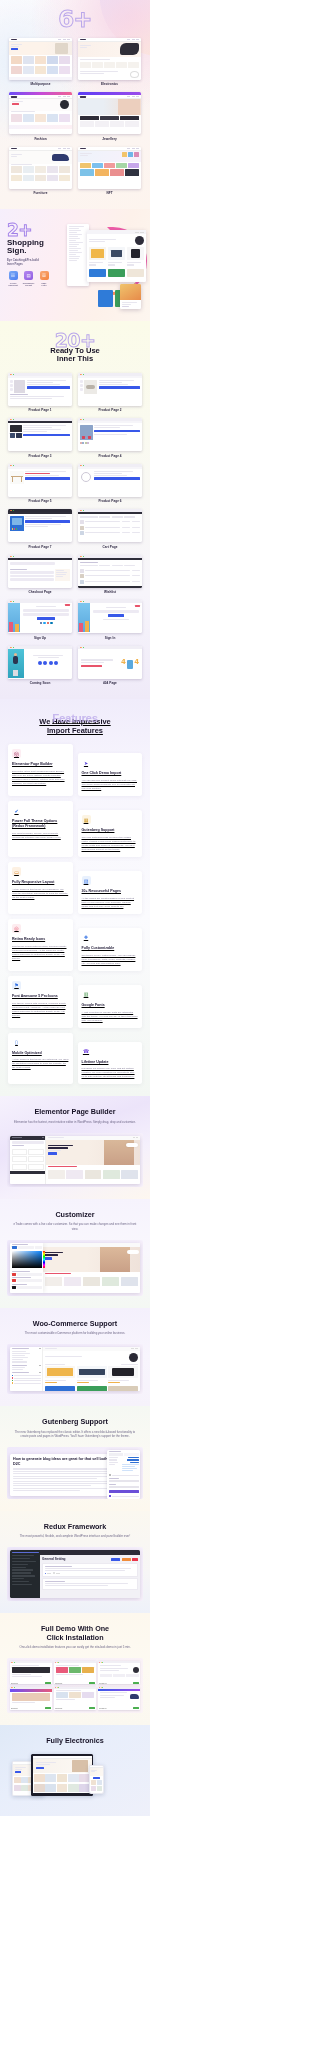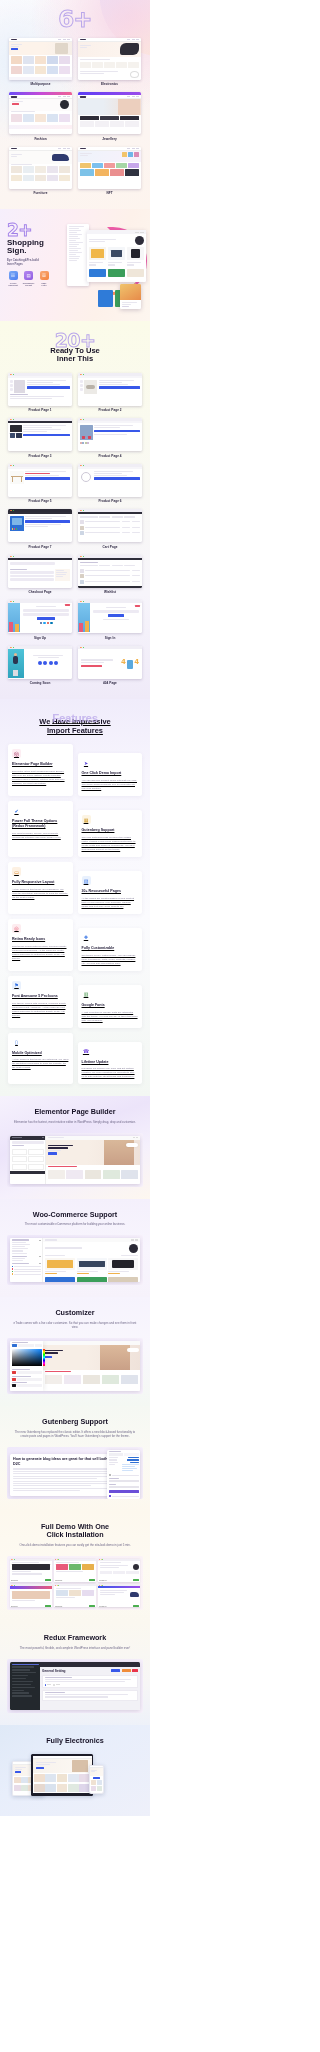--- a/index.html
+++ b/index.html
@@ -1061,115 +1061,20 @@
             <div style="flex:1;height:9px;background:#efe9f2;border-radius:.6px"></div>
             <div style="flex:1;height:9px;background:#eae6de;border-radius:.6px"></div>
             <div style="flex:1;height:9px;background:#dfe9dd;border-radius:.6px"></div>
             <div style="flex:1;height:9px;background:#dfe3ec;border-radius:.6px"></div>
             </div>
         </div>
       </div>
     </div>
   </section>
 
-  <section class="sec sec-woo">
-    <h2>Woo-Commerce Support</h2>
-    <p class="sub">The most customizable eCommerce platform for building your online business.</p>
-    <div class="frame">
-      <div style="display:flex;height:44px;border-radius:1.5px;overflow:hidden;background:#fff;box-shadow:0 1px 4px rgba(60,40,90,.18)">
-        <div style="width:33px;background:#fff;border-right:.4px solid #efefef;padding:1.5px">
-          <div style="display:flex;justify-content:space-between;align-items:center;margin-bottom:1.5px">
-            <div class="ln" style="width:60%;margin:0;background:#c9c4da"></div>
-            <span style="width:1.5px;height:1px;background:#bbb;display:block"></span>
-            </div>
-          <div class="ln" style="width:50%"></div>
-            <div class="ln" style="width:65%"></div>
-          <div class="ln" style="width:45%"></div>
-            <div class="ln" style="width:58%"></div>
-          <div class="ln" style="width:40%"></div>
-            <div class="ln" style="width:52%"></div>
-          <div style="display:flex;justify-content:space-between;align-items:center;margin:2px 0 1.5px">
-            <div class="ln" style="width:55%;margin:0;background:#c9c4da"></div>
-            <span style="width:1.5px;height:1px;background:#bbb;display:block"></span>
-            </div>
-          <div class="ln" style="width:48%"></div>
-            <div class="ln" style="width:38%"></div>
-          <div style="display:flex;justify-content:space-between;align-items:center;margin:2px 0 1.5px">
-            <div class="ln" style="width:60%;margin:0;background:#c9c4da"></div>
-            <span style="width:1.5px;height:1px;background:#bbb;display:block"></span>
-            </div>
-          <div style="display:flex;align-items:center;gap:1px;margin-bottom:1px">
-              <span style="width:1.5px;height:1.5px;background:#2e6fd4;display:block"></span>
-              <div class="ln" style="flex:1;margin:0"></div>
-            </div>
-          <div style="display:flex;align-items:center;gap:1px;margin-bottom:1px">
-              <span style="width:1.5px;height:1.5px;background:#e8546b;display:block"></span>
-              <div class="ln" style="flex:1;margin:0"></div>
-            </div>
-          <div style="display:flex;align-items:center;gap:1px;margin-bottom:1px">
-              <span style="width:1.5px;height:1.5px;background:#4caf50;display:block"></span>
-              <div class="ln" style="flex:1;margin:0"></div>
-            </div>
-          <div style="display:flex;align-items:center;gap:1px">
-              <span style="width:1.5px;height:1.5px;background:#f0b24c;display:block"></span>
-              <div class="ln" style="flex:1;margin:0"></div>
-            </div>
-        </div>
-        <div style="flex:1;position:relative;background:#fff">
-          <div style="height:4px;background:#fafafa;display:flex;align-items:center;padding:0 2px">
-            <div class="ln" style="width:12px;margin:0"></div>
-              <div style="flex:1"></div>
-            <span style="width:3px;height:1.2px;background:#ddd;display:block;margin-right:1px"></span>
-            <span style="width:3px;height:1.2px;background:#ddd;display:block"></span>
-            </div>
-          <div style="display:flex;align-items:center;gap:1.5px;padding:2px">
-            <div style="flex:1">
-                <div class="ln" style="width:45%"></div>
-              </div>
-            <div style="width:9px;height:9px;border-radius:50%;background:#2b2a36"></div>
-            </div>
-          <div style="display:flex;justify-content:space-between;padding:0 2px 1.5px">
-            <div class="ln" style="width:22%;margin:0"></div>
-            <div class="ln" style="width:18%;margin:0"></div>
-            </div>
-          <div style="display:flex;gap:1.5px;padding:0 2px">
-            <div style="flex:1;height:12px;background:#faf7f2;border-radius:.8px;position:relative">
-              <div style="position:absolute;inset:2px;background:#efb54a;border-radius:.5px"></div>
-              </div>
-            <div style="flex:1;height:12px;background:#f5f7fa;border-radius:.8px;position:relative">
-              <div style="position:absolute;left:2px;right:2px;top:3px;bottom:3px;background:#36455e;border-radius:.4px"></div>
-              </div>
-            <div style="flex:1;height:12px;background:#f7f7f8;border-radius:.8px;position:relative">
-              <div style="position:absolute;left:4px;right:4px;top:2px;bottom:2px;background:#232229;border-radius:1px"></div>
-              </div>
-            </div>
-          <div style="display:flex;gap:1.5px;padding:1.5px 2px">
-            <div style="flex:1">
-                <div class="ln" style="width:70%"></div>
-                <div class="ln" style="width:40%;background:#f0b24c"></div>
-              </div>
-            <div style="flex:1">
-                <div class="ln" style="width:70%"></div>
-                <div class="ln" style="width:40%;background:#f0b24c"></div>
-              </div>
-            <div style="flex:1">
-                <div class="ln" style="width:70%"></div>
-                <div class="ln" style="width:40%;background:#f0b24c"></div>
-              </div>
-            </div>
-          <div style="display:flex;gap:1.5px;padding:0 2px">
-            <div style="flex:1;height:7px;background:#2e6fd4;border-radius:.8px"></div>
-            <div style="flex:1;height:7px;background:#3b9e5a;border-radius:.8px"></div>
-            <div style="flex:1;height:7px;background:#d9ccb8;border-radius:.8px"></div>
-            </div>
-        </div>
-      </div>
-    </div>
-  </section>
-
   <section class="sec sec-cust">
     <h2>Customizer</h2>
     <p class="sub">eTrade comes with a live color customizer. So that you can make changes and see them in front view.</p>
     <div class="frame">
       <div style="display:flex;height:50px;border-radius:1.5px;overflow:hidden;background:#fff;box-shadow:0 1px 4px rgba(60,40,90,.18);position:relative">
         <div style="width:33px;background:#fff;padding:1.5px;z-index:2;box-shadow:2px 0 4px rgba(0,0,0,.06)">
           <div class="ln" style="width:55%;background:#c9c4da"></div>
           <div style="display:flex;gap:1px;align-items:center;margin-bottom:1.5px">
             <span style="width:5px;height:3px;background:#2e6fd4;display:block;border-radius:.4px"></span>
             <span style="flex:1;height:3px;background:#f3f2f6;display:block;border-radius:.4px"></span>
@@ -1209,20 +1114,115 @@
             </div>
           <div style="padding:1.5px 2px">
               <div class="ln" style="width:28%;background:#e8546b"></div>
             </div>
           <div style="display:flex;gap:1.5px;padding:0 2px">
             <div style="flex:1;height:9px;background:#f2eeea;border-radius:.6px"></div>
             <div style="flex:1;height:9px;background:#efe9f2;border-radius:.6px"></div>
             <div style="flex:1;height:9px;background:#eae6de;border-radius:.6px"></div>
             <div style="flex:1;height:9px;background:#dfe9dd;border-radius:.6px"></div>
             <div style="flex:1;height:9px;background:#dfe3ec;border-radius:.6px"></div>
+            </div>
+        </div>
+      </div>
+    </div>
+  </section>
+
+  <section class="sec sec-woo">
+    <h2>Woo-Commerce Support</h2>
+    <p class="sub">The most customizable eCommerce platform for building your online business.</p>
+    <div class="frame">
+      <div style="display:flex;height:44px;border-radius:1.5px;overflow:hidden;background:#fff;box-shadow:0 1px 4px rgba(60,40,90,.18)">
+        <div style="width:33px;background:#fff;border-right:.4px solid #efefef;padding:1.5px">
+          <div style="display:flex;justify-content:space-between;align-items:center;margin-bottom:1.5px">
+            <div class="ln" style="width:60%;margin:0;background:#c9c4da"></div>
+            <span style="width:1.5px;height:1px;background:#bbb;display:block"></span>
+            </div>
+          <div class="ln" style="width:50%"></div>
+            <div class="ln" style="width:65%"></div>
+          <div class="ln" style="width:45%"></div>
+            <div class="ln" style="width:58%"></div>
+          <div class="ln" style="width:40%"></div>
+            <div class="ln" style="width:52%"></div>
+          <div style="display:flex;justify-content:space-between;align-items:center;margin:2px 0 1.5px">
+            <div class="ln" style="width:55%;margin:0;background:#c9c4da"></div>
+            <span style="width:1.5px;height:1px;background:#bbb;display:block"></span>
+            </div>
+          <div class="ln" style="width:48%"></div>
+            <div class="ln" style="width:38%"></div>
+          <div style="display:flex;justify-content:space-between;align-items:center;margin:2px 0 1.5px">
+            <div class="ln" style="width:60%;margin:0;background:#c9c4da"></div>
+            <span style="width:1.5px;height:1px;background:#bbb;display:block"></span>
+            </div>
+          <div style="display:flex;align-items:center;gap:1px;margin-bottom:1px">
+              <span style="width:1.5px;height:1.5px;background:#2e6fd4;display:block"></span>
+              <div class="ln" style="flex:1;margin:0"></div>
+            </div>
+          <div style="display:flex;align-items:center;gap:1px;margin-bottom:1px">
+              <span style="width:1.5px;height:1.5px;background:#e8546b;display:block"></span>
+              <div class="ln" style="flex:1;margin:0"></div>
+            </div>
+          <div style="display:flex;align-items:center;gap:1px;margin-bottom:1px">
+              <span style="width:1.5px;height:1.5px;background:#4caf50;display:block"></span>
+              <div class="ln" style="flex:1;margin:0"></div>
+            </div>
+          <div style="display:flex;align-items:center;gap:1px">
+              <span style="width:1.5px;height:1.5px;background:#f0b24c;display:block"></span>
+              <div class="ln" style="flex:1;margin:0"></div>
+            </div>
+        </div>
+        <div style="flex:1;position:relative;background:#fff">
+          <div style="height:4px;background:#fafafa;display:flex;align-items:center;padding:0 2px">
+            <div class="ln" style="width:12px;margin:0"></div>
+              <div style="flex:1"></div>
+            <span style="width:3px;height:1.2px;background:#ddd;display:block;margin-right:1px"></span>
+            <span style="width:3px;height:1.2px;background:#ddd;display:block"></span>
+            </div>
+          <div style="display:flex;align-items:center;gap:1.5px;padding:2px">
+            <div style="flex:1">
+                <div class="ln" style="width:45%"></div>
+              </div>
+            <div style="width:9px;height:9px;border-radius:50%;background:#2b2a36"></div>
+            </div>
+          <div style="display:flex;justify-content:space-between;padding:0 2px 1.5px">
+            <div class="ln" style="width:22%;margin:0"></div>
+            <div class="ln" style="width:18%;margin:0"></div>
+            </div>
+          <div style="display:flex;gap:1.5px;padding:0 2px">
+            <div style="flex:1;height:12px;background:#faf7f2;border-radius:.8px;position:relative">
+              <div style="position:absolute;inset:2px;background:#efb54a;border-radius:.5px"></div>
+              </div>
+            <div style="flex:1;height:12px;background:#f5f7fa;border-radius:.8px;position:relative">
+              <div style="position:absolute;left:2px;right:2px;top:3px;bottom:3px;background:#36455e;border-radius:.4px"></div>
+              </div>
+            <div style="flex:1;height:12px;background:#f7f7f8;border-radius:.8px;position:relative">
+              <div style="position:absolute;left:4px;right:4px;top:2px;bottom:2px;background:#232229;border-radius:1px"></div>
+              </div>
+            </div>
+          <div style="display:flex;gap:1.5px;padding:1.5px 2px">
+            <div style="flex:1">
+                <div class="ln" style="width:70%"></div>
+                <div class="ln" style="width:40%;background:#f0b24c"></div>
+              </div>
+            <div style="flex:1">
+                <div class="ln" style="width:70%"></div>
+                <div class="ln" style="width:40%;background:#f0b24c"></div>
+              </div>
+            <div style="flex:1">
+                <div class="ln" style="width:70%"></div>
+                <div class="ln" style="width:40%;background:#f0b24c"></div>
+              </div>
+            </div>
+          <div style="display:flex;gap:1.5px;padding:0 2px">
+            <div style="flex:1;height:7px;background:#2e6fd4;border-radius:.8px"></div>
+            <div style="flex:1;height:7px;background:#3b9e5a;border-radius:.8px"></div>
+            <div style="flex:1;height:7px;background:#d9ccb8;border-radius:.8px"></div>
             </div>
         </div>
       </div>
     </div>
   </section>
 
   <section class="sec sec-gut">
     <h2>Gutenberg Support</h2>
     <p class="sub">The new Gutenberg has replaced the classic editor. It offers a new block-based functionality to create posts and pages in WordPress. You'll have Gutenberg's support for the theme.</p>
     <div class="frame">
@@ -1280,160 +1280,20 @@
           <div style="height:3px;background:#6b4fd8;border-radius:.5px;margin-bottom:2px"></div>
           <div style="display:flex;align-items:center;gap:1px">
             <span style="width:2px;height:2px;background:#6b4fd8;display:block;border-radius:.3px"></span>
             <div class="ln" style="flex:1;margin:0"></div>
             </div>
         </div>
       </div>
     </div>
   </section>
 
-  <section class="sec sec-demo">
-    <h2>
-      <span>Full Demo With One</span><br>
-      <span>Click Installation</span>
-    </h2>
-    <p class="sub">One-click demo installation features you can easily get the site-look demo in just 5 min.</p>
-    <div class="frame" style="background:linear-gradient(120deg,#f6f0fb,#fbf3f6)">
-      <div class="demo-grid">
-
-        <div class="demo-th">
-          <div class="dbar">
-              <i></i>
-              <i style="background:#ffbd2e"></i>
-              <i style="background:#29cc41"></i>
-            </div>
-          <div style="padding:1.5px">
-              <div class="ln" style="width:70%"></div>
-            <div style="height:6px;background:#2c2b33;border-radius:.4px;margin:1px 0"></div>
-            <div class="ln" style="width:50%"></div>
-              <div class="ln" style="width:80%"></div>
-            </div>
-          <div class="dfoot">
-              <b>Demo 01</b>
-              <em></em>
-            </div>
-        </div>
-
-        <div class="demo-th">
-          <div class="dbar">
-              <i></i>
-              <i style="background:#ffbd2e"></i>
-              <i style="background:#29cc41"></i>
-            </div>
-          <div style="padding:1.5px">
-              <div class="ln" style="width:60%"></div>
-            <div style="display:flex;gap:1px;margin:1px 0">
-              <div style="flex:1;height:6px;background:#e85a7a;border-radius:.4px"></div>
-              <div style="flex:1;height:6px;background:#6cb86c;border-radius:.4px"></div>
-              <div style="flex:1;height:6px;background:#e8b04c;border-radius:.4px"></div>
-              </div>
-            <div class="ln" style="width:70%"></div>
-            </div>
-          <div class="dfoot">
-              <b>Demo 02</b>
-              <em></em>
-            </div>
-        </div>
-
-        <div class="demo-th">
-          <div class="dbar">
-              <i></i>
-              <i style="background:#ffbd2e"></i>
-              <i style="background:#29cc41"></i>
-            </div>
-          <div style="padding:1.5px">
-              <div class="ln" style="width:55%"></div>
-            <div style="display:flex;gap:1px;margin:1px 0;align-items:center">
-              <div style="flex:1">
-                  <div class="ln" style="width:90%"></div>
-                  <div class="ln" style="width:60%"></div>
-                </div>
-              <div style="width:6px;height:6px;background:#2f2e38;border-radius:50%"></div>
-              </div>
-            <div style="display:flex;gap:.8px">
-                <span style="flex:1;height:3px;background:#f1eff5;display:block"></span>
-                <span style="flex:1;height:3px;background:#f1eff5;display:block"></span>
-                <span style="flex:1;height:3px;background:#f1eff5;display:block"></span>
-              </div>
-            </div>
-          <div class="dfoot">
-              <b>Demo 03</b>
-              <em></em>
-            </div>
-        </div>
-
-        <div class="demo-th">
-          <div class="dbar">
-              <i></i>
-              <i style="background:#ffbd2e"></i>
-              <i style="background:#29cc41"></i>
-            </div>
-          <div style="height:3px;background:linear-gradient(90deg,#6c4df6,#e85a7a)"></div>
-          <div style="padding:1.5px">
-              <div style="height:8px;background:#e9cbb6;border-radius:.4px;margin-bottom:1px"></div>
-            <div class="ln" style="width:60%"></div>
-            </div>
-          <div class="dfoot">
-              <b>Demo 04</b>
-              <em></em>
-            </div>
-        </div>
-
-        <div class="demo-th">
-          <div class="dbar">
-              <i></i>
-              <i style="background:#ffbd2e"></i>
-              <i style="background:#29cc41"></i>
-            </div>
-          <div style="padding:1.5px">
-              <div class="ln" style="width:65%"></div>
-            <div style="display:flex;gap:1px;margin:1px 0">
-              <div style="flex:1;height:6px;background:#d8e2ef;border-radius:.4px"></div>
-              <div style="flex:1;height:6px;background:#efe1cf;border-radius:.4px"></div>
-              <div style="flex:1;height:6px;background:#e6dcef;border-radius:.4px"></div>
-              </div>
-            <div class="ln" style="width:50%"></div>
-            </div>
-          <div class="dfoot">
-              <b>Demo 05</b>
-              <em></em>
-            </div>
-        </div>
-
-        <div class="demo-th">
-          <div class="dbar">
-              <i></i>
-              <i style="background:#ffbd2e"></i>
-              <i style="background:#29cc41"></i>
-            </div>
-          <div style="height:2px;background:linear-gradient(90deg,#3858e9,#9b4bea)"></div>
-          <div style="padding:1.5px">
-              <div class="ln" style="width:70%"></div>
-            <div style="display:flex;gap:1.5px;align-items:center;margin:1px 0">
-              <div style="flex:1">
-                  <div class="ln" style="width:85%"></div>
-                  <div class="ln" style="width:55%"></div>
-                </div>
-              <div style="width:9px;height:5px;background:#2f3a6e;border-radius:2px 4px 1px 1px"></div>
-              </div>
-            </div>
-          <div class="dfoot">
-              <b>Demo 06</b>
-              <em></em>
-            </div>
-        </div>
-
-      </div>
-    </div>
-  </section>
-
   <section class="sec sec-redux">
     <h2>Redux Framework</h2>
     <p class="sub">The most powerful, flexible, and complete WordPress interface and panel builder ever!</p>
     <div class="frame">
       <div class="wp">
         <div class="side">
           <div class="ln act" style="width:100%"></div>
           <div class="ln" style="width:85%"></div>
             <div class="ln" style="width:70%"></div>
           <div class="ln" style="width:90%"></div>
@@ -1474,20 +1334,160 @@
           <div style="margin:0 2px;background:#fff;border:.4px solid #eceaf1;border-radius:.6px;padding:1.5px">
             <div class="ln" style="width:22%;background:#c9c4da"></div>
             <div class="ln" style="width:92%"></div>
               <div class="ln" style="width:70%"></div>
           </div>
         </div>
       </div>
     </div>
   </section>
 
+  <section class="sec sec-demo">
+    <h2>
+      <span>Full Demo With One</span><br>
+      <span>Click Installation</span>
+    </h2>
+    <p class="sub">One-click demo installation features you can easily get the site-look demo in just 5 min.</p>
+    <div class="frame" style="background:linear-gradient(120deg,#f6f0fb,#fbf3f6)">
+      <div class="demo-grid">
+
+        <div class="demo-th">
+          <div class="dbar">
+              <i></i>
+              <i style="background:#ffbd2e"></i>
+              <i style="background:#29cc41"></i>
+            </div>
+          <div style="padding:1.5px">
+              <div class="ln" style="width:70%"></div>
+            <div style="height:6px;background:#2c2b33;border-radius:.4px;margin:1px 0"></div>
+            <div class="ln" style="width:50%"></div>
+              <div class="ln" style="width:80%"></div>
+            </div>
+          <div class="dfoot">
+              <b>Demo 01</b>
+              <em></em>
+            </div>
+        </div>
+
+        <div class="demo-th">
+          <div class="dbar">
+              <i></i>
+              <i style="background:#ffbd2e"></i>
+              <i style="background:#29cc41"></i>
+            </div>
+          <div style="padding:1.5px">
+              <div class="ln" style="width:60%"></div>
+            <div style="display:flex;gap:1px;margin:1px 0">
+              <div style="flex:1;height:6px;background:#e85a7a;border-radius:.4px"></div>
+              <div style="flex:1;height:6px;background:#6cb86c;border-radius:.4px"></div>
+              <div style="flex:1;height:6px;background:#e8b04c;border-radius:.4px"></div>
+              </div>
+            <div class="ln" style="width:70%"></div>
+            </div>
+          <div class="dfoot">
+              <b>Demo 02</b>
+              <em></em>
+            </div>
+        </div>
+
+        <div class="demo-th">
+          <div class="dbar">
+              <i></i>
+              <i style="background:#ffbd2e"></i>
+              <i style="background:#29cc41"></i>
+            </div>
+          <div style="padding:1.5px">
+              <div class="ln" style="width:55%"></div>
+            <div style="display:flex;gap:1px;margin:1px 0;align-items:center">
+              <div style="flex:1">
+                  <div class="ln" style="width:90%"></div>
+                  <div class="ln" style="width:60%"></div>
+                </div>
+              <div style="width:6px;height:6px;background:#2f2e38;border-radius:50%"></div>
+              </div>
+            <div style="display:flex;gap:.8px">
+                <span style="flex:1;height:3px;background:#f1eff5;display:block"></span>
+                <span style="flex:1;height:3px;background:#f1eff5;display:block"></span>
+                <span style="flex:1;height:3px;background:#f1eff5;display:block"></span>
+              </div>
+            </div>
+          <div class="dfoot">
+              <b>Demo 03</b>
+              <em></em>
+            </div>
+        </div>
+
+        <div class="demo-th">
+          <div class="dbar">
+              <i></i>
+              <i style="background:#ffbd2e"></i>
+              <i style="background:#29cc41"></i>
+            </div>
+          <div style="height:3px;background:linear-gradient(90deg,#6c4df6,#e85a7a)"></div>
+          <div style="padding:1.5px">
+              <div style="height:8px;background:#e9cbb6;border-radius:.4px;margin-bottom:1px"></div>
+            <div class="ln" style="width:60%"></div>
+            </div>
+          <div class="dfoot">
+              <b>Demo 04</b>
+              <em></em>
+            </div>
+        </div>
+
+        <div class="demo-th">
+          <div class="dbar">
+              <i></i>
+              <i style="background:#ffbd2e"></i>
+              <i style="background:#29cc41"></i>
+            </div>
+          <div style="padding:1.5px">
+              <div class="ln" style="width:65%"></div>
+            <div style="display:flex;gap:1px;margin:1px 0">
+              <div style="flex:1;height:6px;background:#d8e2ef;border-radius:.4px"></div>
+              <div style="flex:1;height:6px;background:#efe1cf;border-radius:.4px"></div>
+              <div style="flex:1;height:6px;background:#e6dcef;border-radius:.4px"></div>
+              </div>
+            <div class="ln" style="width:50%"></div>
+            </div>
+          <div class="dfoot">
+              <b>Demo 05</b>
+              <em></em>
+            </div>
+        </div>
+
+        <div class="demo-th">
+          <div class="dbar">
+              <i></i>
+              <i style="background:#ffbd2e"></i>
+              <i style="background:#29cc41"></i>
+            </div>
+          <div style="height:2px;background:linear-gradient(90deg,#3858e9,#9b4bea)"></div>
+          <div style="padding:1.5px">
+              <div class="ln" style="width:70%"></div>
+            <div style="display:flex;gap:1.5px;align-items:center;margin:1px 0">
+              <div style="flex:1">
+                  <div class="ln" style="width:85%"></div>
+                  <div class="ln" style="width:55%"></div>
+                </div>
+              <div style="width:9px;height:5px;background:#2f3a6e;border-radius:2px 4px 1px 1px"></div>
+              </div>
+            </div>
+          <div class="dfoot">
+              <b>Demo 06</b>
+              <em></em>
+            </div>
+        </div>
+
+      </div>
+    </div>
+  </section>
+
   <section class="sec sec-resp">
     <div class="dots"></div>
     <div class="dots r"></div>
     <h2>Fully Electronics</h2>
     <div class="devices">
 
       <div class="dev dev-tab">
         <div class="scr">
           <div class="mini-hdr"></div>
           <div class="mini-hero" style="height:11px;position:relative">

